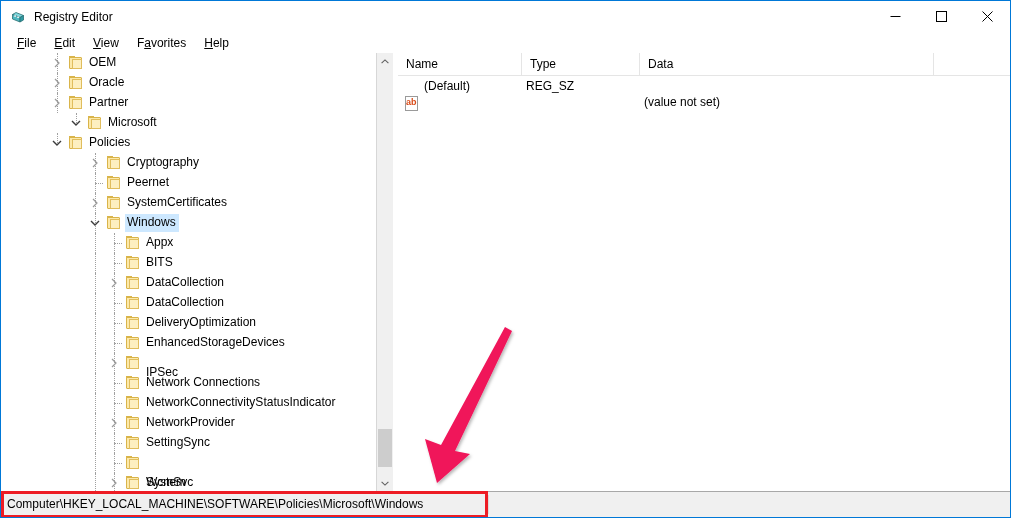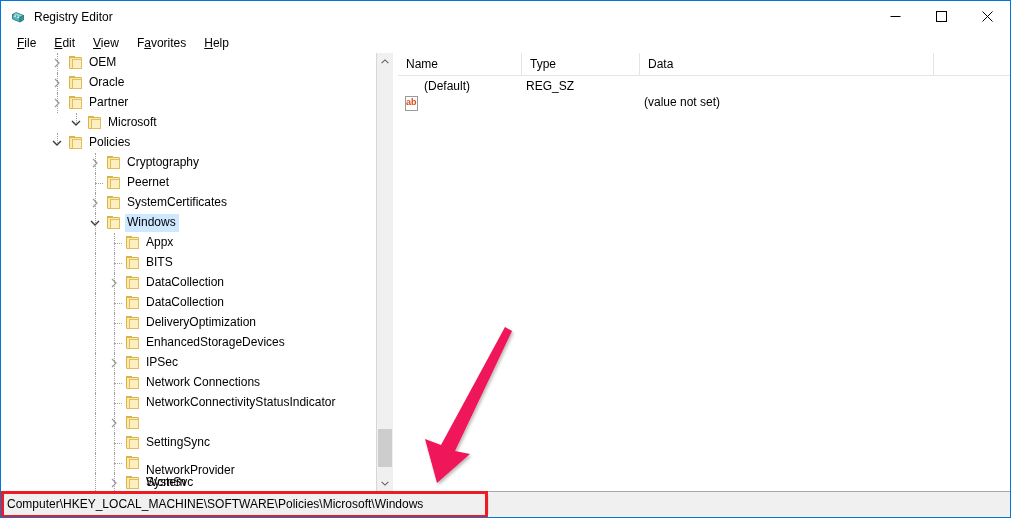--- a/index.html
+++ b/index.html
@@ -590,21 +590,21 @@
             <div class="twisty" style="position: absolute; left: 105px; top: 2px;">
               <svg width="8" height="10" viewBox="0 0 8 10">
                 <path d="M2 1 L6 5 L2 9" fill="none" stroke="#9a9a9a" stroke-width="1.2"></path>
               </svg>
             </div>
             <div class="folder" style="position: absolute; left: 124px; top: 2px;">
               <div class="f-tab"></div>
               <div class="f-back"></div>
               <div class="f-front"></div>
             </div>
-            <div class="node-label" style="position: absolute; left: 143px; top: 1px; text-align: center;">IPSec</div>
+            <div class="node-label" style="position: absolute; left: 143px; top: 11px; text-align: center;">IPSec</div>
           </div>
           <div class="tree-row">
             <div class="vline" style="left: 94px;"></div>
             <div class="vline" style="left: 113px;"></div>
             <div class="hline" style="left: 113px; width: 8px;"></div>
             <div class="twisty" style="position: absolute; left: 105px; top: 2px;"></div>
             <div class="folder" style="position: absolute; left: 124px; top: 2px;">
               <div class="f-tab"></div>
               <div class="f-back"></div>
               <div class="f-front"></div>
@@ -629,21 +629,21 @@
             <div class="twisty" style="position: absolute; left: 105px; top: 2px;">
               <svg width="8" height="10" viewBox="0 0 8 10">
                 <path d="M2 1 L6 5 L2 9" fill="none" stroke="#9a9a9a" stroke-width="1.2"></path>
               </svg>
             </div>
             <div class="folder" style="position: absolute; left: 124px; top: 2px;">
               <div class="f-tab"></div>
               <div class="f-back"></div>
               <div class="f-front"></div>
             </div>
-            <div class="node-label" style="position: absolute; left: 143px; top: 1px; margin-top: 48px;">NetworkProvider</div>
+            <div class="node-label" style="position: absolute; left: 143px; top: 1px;">NetworkProvider</div>
           </div>
           <div class="tree-row">
             <div class="vline" style="left: 94px;"></div>
             <div class="vline" style="left: 113px;"></div>
             <div class="hline" style="left: 113px; width: 8px;"></div>
             <div class="twisty" style="position: absolute; left: 105px; top: 2px;"></div>
             <div class="folder" style="position: absolute; left: 124px; top: 2px;">
               <div class="f-tab"></div>
               <div class="f-back"></div>
               <div class="f-front"></div>

